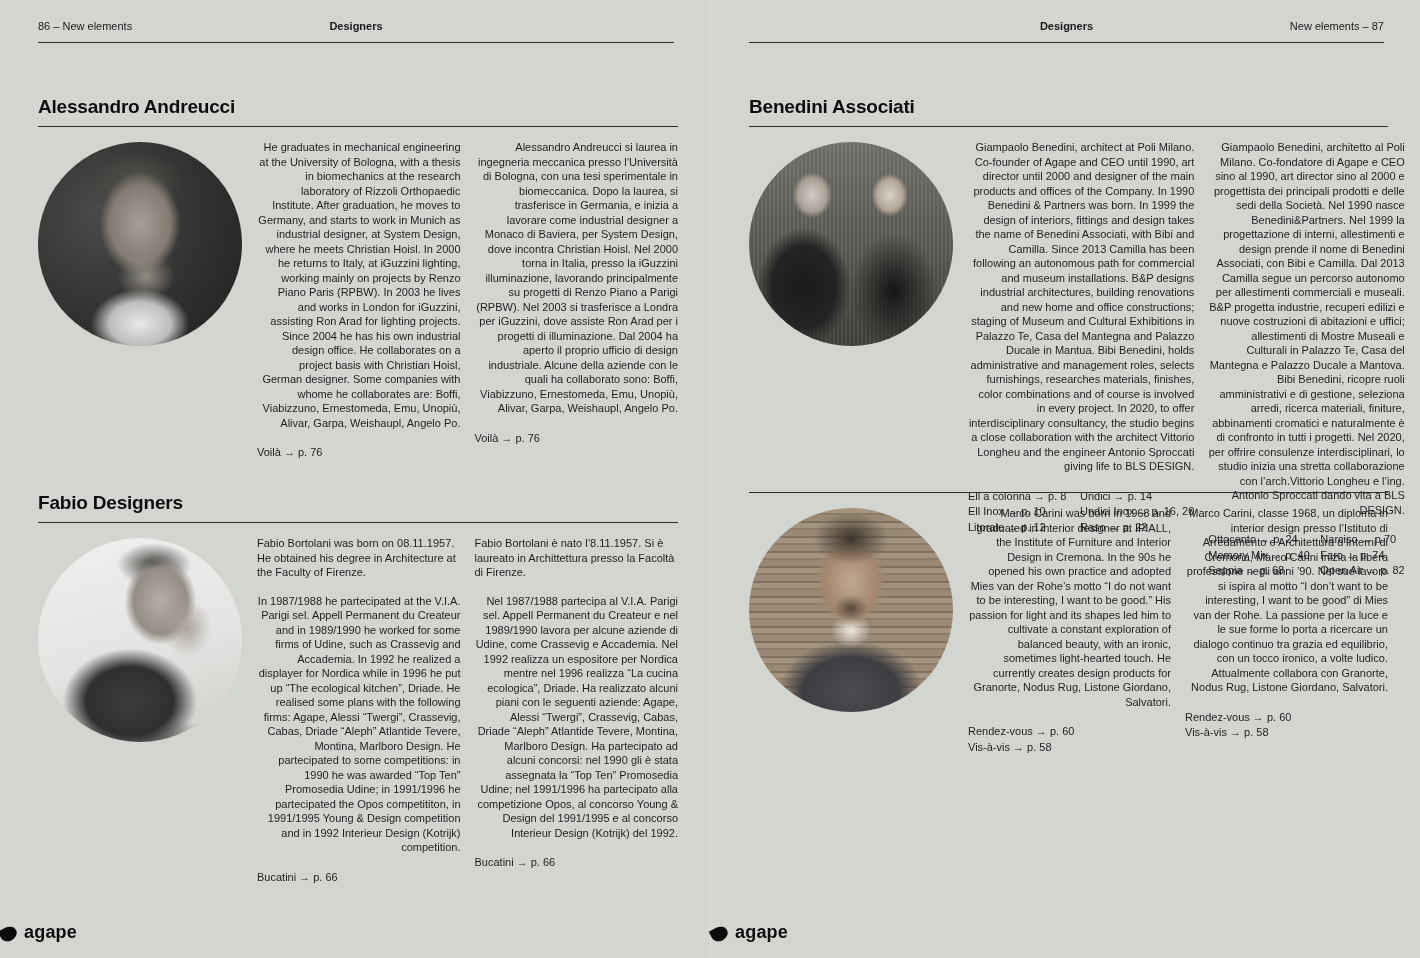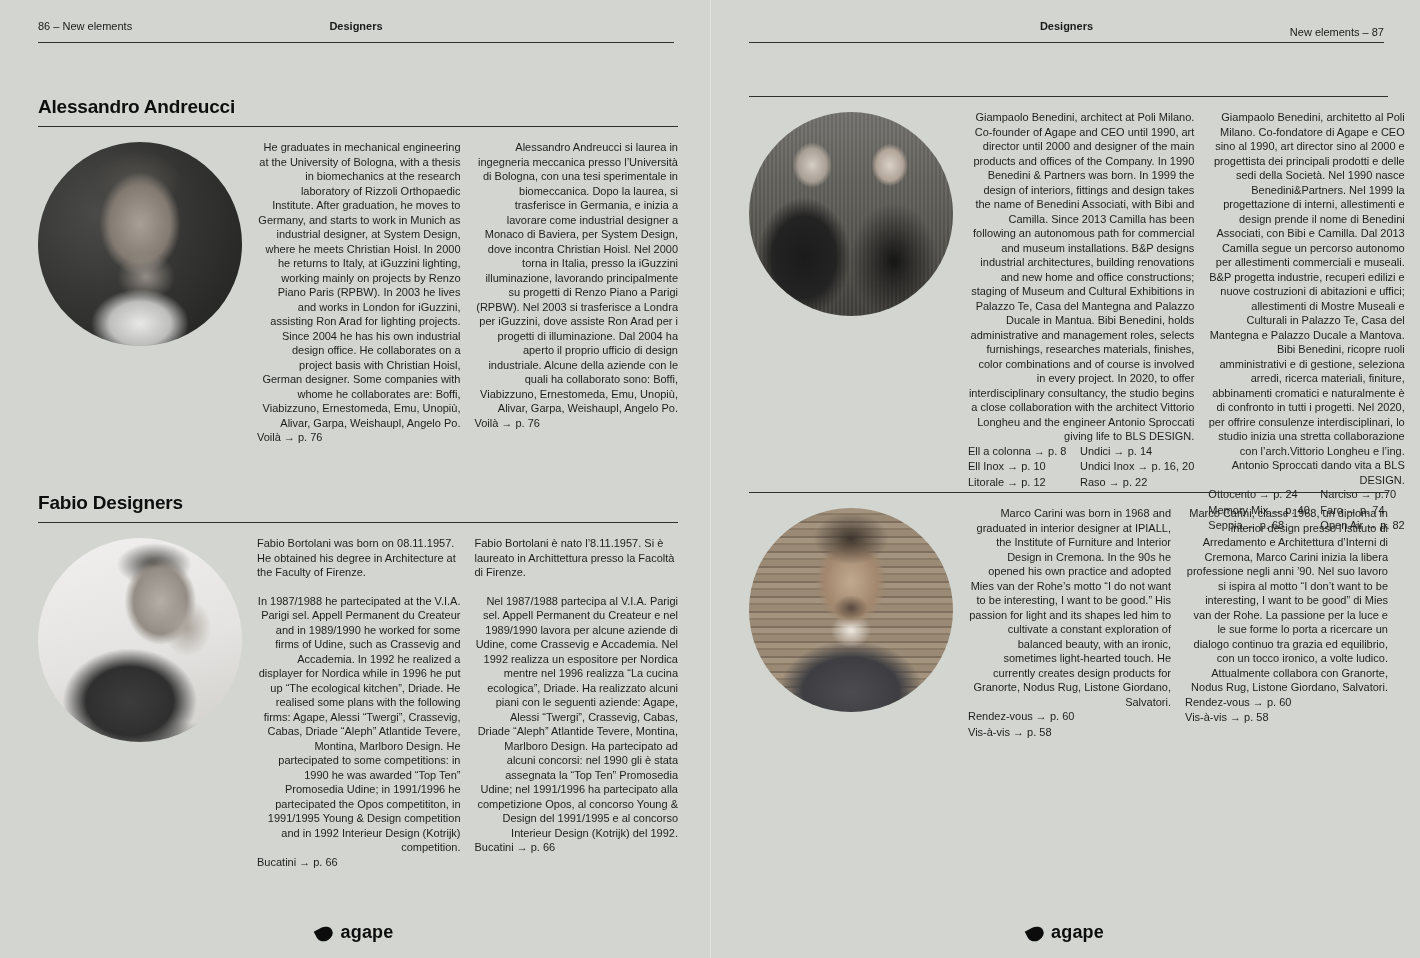--- a/index.html
+++ b/index.html
@@ -11,36 +11,36 @@
     overflow:hidden;
   }
   .spread { display:flex; width:1420px; height:958px; }
   .page { position:relative; width:710px; height:958px; background:#d3d6d0; }
   .page.right-page { border-left:1px solid #e0e3dd; }
 
   
   .page-head { position:absolute; top:20px; left:38px; right:36px; height:14px; font-size:11px; color:#1a1a1a; }
   .head-left { position:absolute; left:0; top:0; }
   .head-center { position:absolute; left:0; right:0; top:0; text-align:center; font-weight:700; }
-  .head-right { position:absolute; right:0; top:6px; }
+  .head-right { position:absolute; right:0; top:0; }
   .head-rule { position:absolute; top:42px; left:38px; right:36px; border-top:1px solid #2f2f2f; }
 
   
   .section { position:absolute; left:38px; right:32px; }
   .sec1 { top:96px; }
   .sec2 { top:492px; }
   h2 { font-size:19px; font-weight:700; letter-spacing:-0.2px; color:#0e0e0e; margin:0 0 8px 0; }
   .sec-rule { border-top:1px solid #2f2f2f; margin-bottom:13px; }
   .cols { display:grid; grid-template-columns:205px 1fr 1fr; column-gap:14px; }
 
   
   .bio { font-size:11px; line-height:14.5px; color:#1e1e1e; }
   .bio p { margin:0 0 14px 0; }
   .bio p:last-of-type { margin-bottom:0;text-align:right; }
-  .links { margin-top:0; font-size:11px; line-height:15.5px; }
+  .links { margin-top:15px; font-size:11px; line-height:15.5px; }
   .links.two-col { display:grid; grid-template-columns:108px 1fr; column-gap:4px; }
   .link { white-space:nowrap; }
 
   
   .photo { width:204px; height:204px; border-radius:50%; margin-top:2px; }
   .photo.andreucci {
     background:
       radial-gradient(ellipse 68px 48px at 50% 89%, rgba(238,238,238,.97) 0%, rgba(205,205,203,.9) 45%, rgba(205,205,203,0) 72%),
       radial-gradient(ellipse 40px 34px at 53% 66%, rgba(152,145,138,.95) 0%, rgba(152,145,138,0) 72%),
       radial-gradient(ellipse 52px 66px at 50% 40%, #a89f96 0%, #837b72 58%, rgba(131,123,114,0) 78%),
@@ -69,21 +69,21 @@
     background:
       radial-gradient(ellipse 52px 36px at 50% 15%, #3e352d 0%, rgba(62,53,45,0) 72%),
       radial-gradient(ellipse 24px 18px at 50% 49%, rgba(74,62,52,.85) 0%, rgba(74,62,52,0) 72%),
       radial-gradient(ellipse 44px 56px at 50% 36%, #c0a98f 0%, #a2876e 60%, rgba(162,135,110,0) 80%),
       radial-gradient(ellipse 28px 24px at 50% 60%, #eee8e0 0%, rgba(238,232,224,0) 72%),
       radial-gradient(ellipse 88px 62px at 50% 90%, #4b4b50 0%, #3e3e42 55%, rgba(62,62,66,0) 82%),
       repeating-linear-gradient(180deg, #a3937f 0 5px, #8b7c68 5px 7px, #998975 7px 13px, #7e6f5f 13px 15px);
   }
 
   
-  .logo { position:absolute; bottom:15px; left:0; right:0; display:flex; justify-content:center; align-items:center; gap:7px; }
+  .logo { position:absolute; bottom:15px; left:0; right:0; display:flex; justify-content:flex-start; align-items:center; gap:7px; }
   .drop-icon { width:17px; height:14px; background:#0c0c0c; border-radius:0 55% 55% 55%; transform:rotate(-28deg); margin-top:3px; }
   .logo-text { font-size:18px; font-weight:700; letter-spacing:0.2px; color:#0c0c0c; }
 </style>
 </head>
 <body>
 
 <div class="spread">
 
   <section class="page left-page">
     <div class="page-head">
@@ -141,20 +141,21 @@
   </section>
 
   <section class="page right-page">
     <div class="page-head">
       <span class="head-center">Designers</span>
       <span class="head-right">New elements – 87</span>
     </div>
     <div class="head-rule"></div>
 
     <div class="section sec1">
+      <h2>Benedini Associati</h2>
       <div class="sec-rule"></div>
       <div class="cols">
         <div class="photo benedini"></div>
         <div class="bio">
           <p>Giampaolo Benedini, architect at Poli Milano. Co-founder of Agape and CEO until 1990, art director until 2000 and designer of the main products and offices of the Company. In 1990 Benedini &amp; Partners was born. In 1999 the design of interiors, fittings and design takes the name of Benedini Associati, with Bibi and Camilla. Since 2013 Camilla has been following an autonomous path for commercial and museum installations. B&amp;P designs industrial architectures, building renovations and new home and office constructions; staging of Museum and Cultural Exhibitions in Palazzo Te, Casa del Mantegna and Palazzo Ducale in Mantua. Bibi Benedini, holds administrative and management roles, selects furnishings, researches materials, finishes, color combinations and of course is involved in every project. In 2020, to offer interdisciplinary consultancy, the studio begins a close collaboration with the architect Vittorio Longheu and the engineer Antonio Sproccati giving life to BLS DESIGN.</p>
           <div class="links two-col">
             <div class="linkcol">
               <div class="link">Ell a colonna → p. 8</div>
               <div class="link">Ell Inox → p. 10</div>
               <div class="link">Litorale → p. 12</div>

